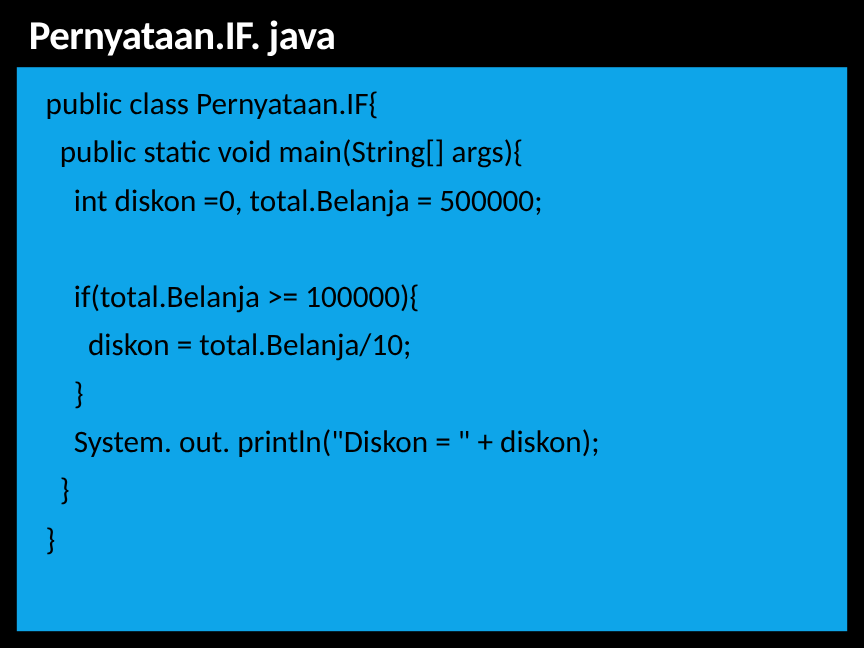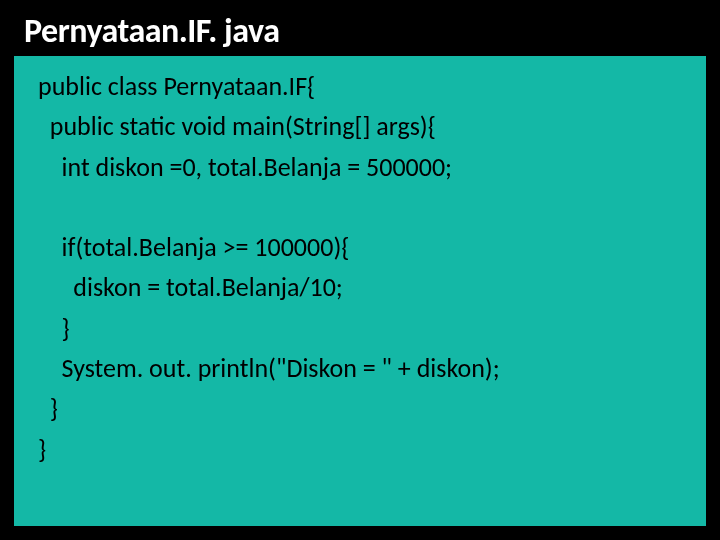--- a/index.html
+++ b/index.html
@@ -30,21 +30,21 @@
     font-weight: 700;
     padding: 6px 10px 4px 10px;
     letter-spacing: -0.5px;
   }
   .content {
     position: absolute;
     left: 14px;
     top: 56px;
     right: 14px;
     bottom: 14px;
-    background: #14b8a6;
+    background: #0ea5e9;
     padding: 10px 0 0 0;
   }
   .code {
     font-family: Calibri, "Segoe UI", Arial, sans-serif;
     font-size: 26px;
     color: #000;
     line-height: 1.55;
     white-space: pre;
     padding-left: 24px;
   }

